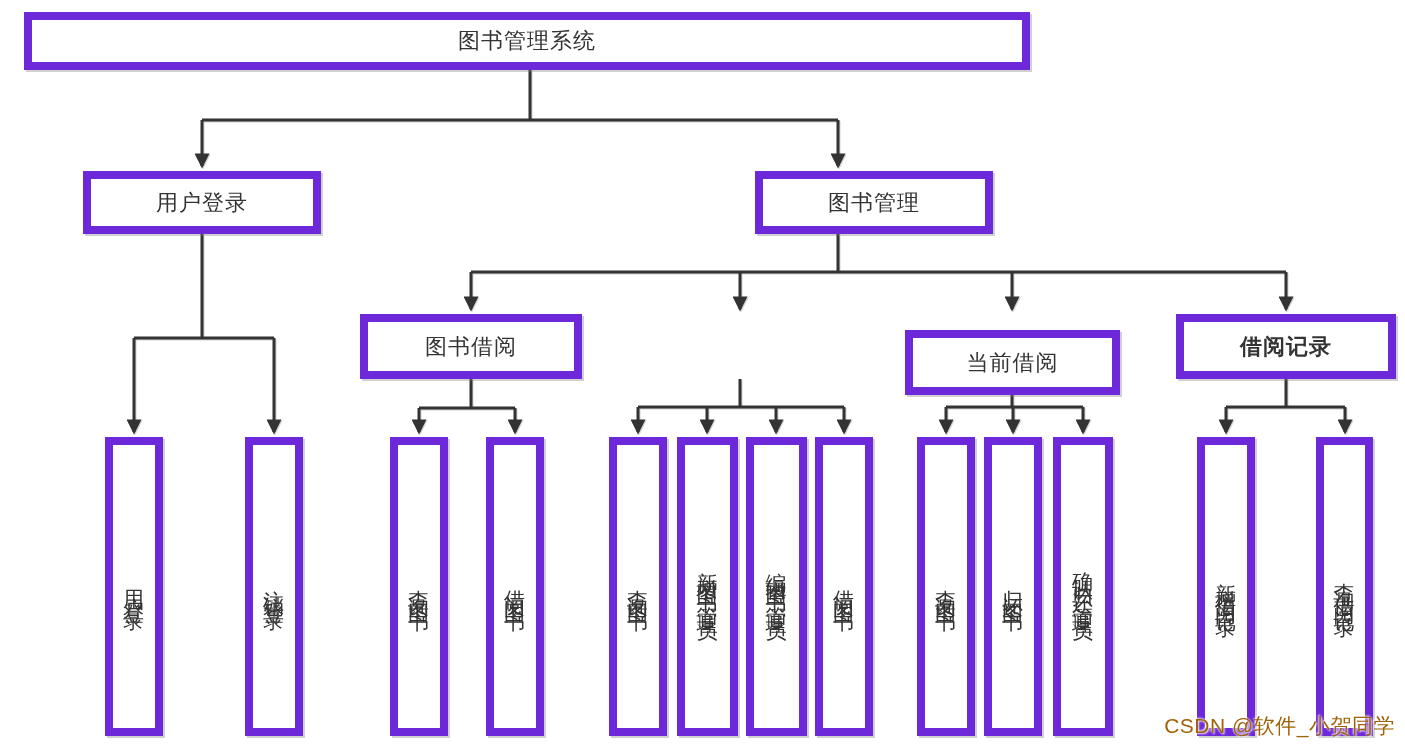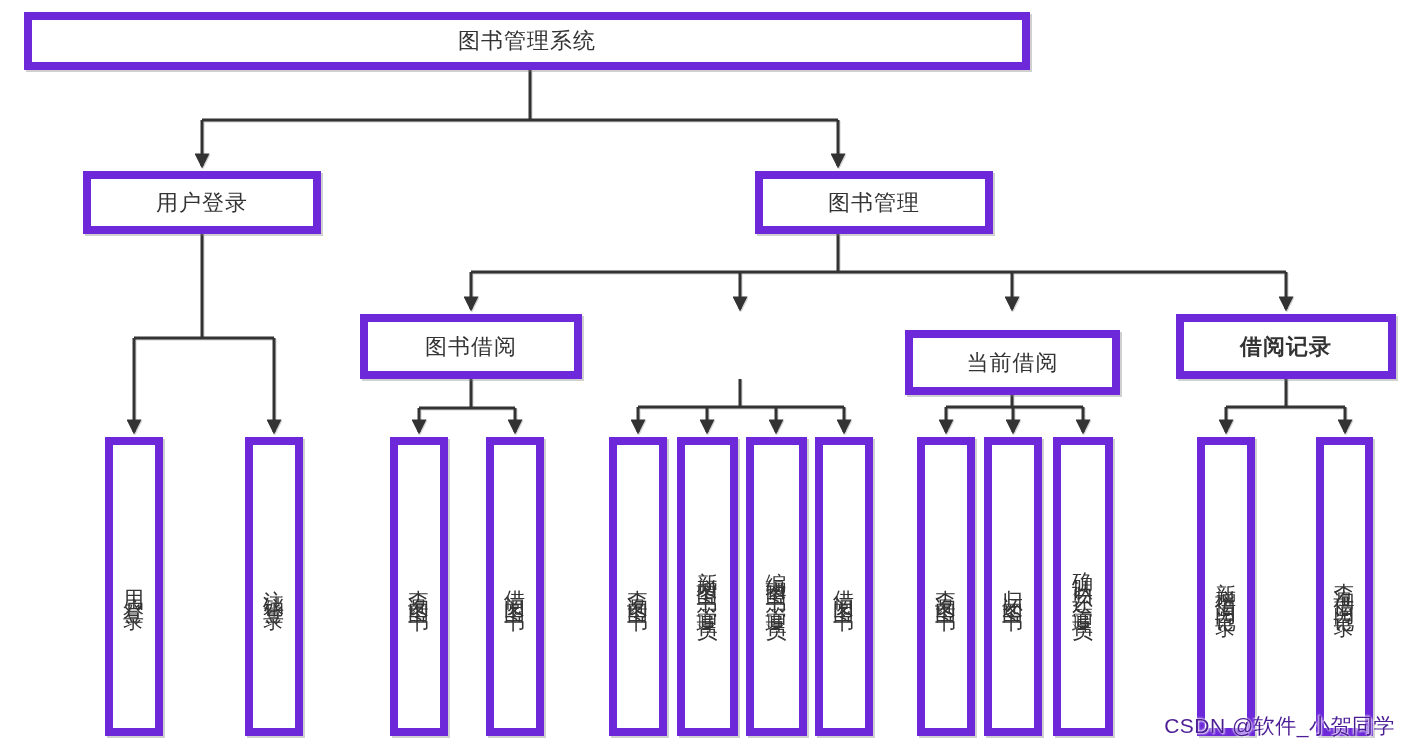--- a/index.html
+++ b/index.html
@@ -44,21 +44,21 @@
   .leaf-bb-add{left:677px;width:61px;}
   .leaf-bb-edit{left:746px;width:61px;}
   .leaf-bb-borrow{left:815px;}
   .leaf-cb-query{left:917px;}
   .leaf-cb-return{left:984px;}
   .leaf-cb-confirm{left:1053px;width:60px;}
   .leaf-br-add{left:1197px;}
   .leaf-br-query{left:1316px;width:57px;}
   .watermark{
     position:absolute;right:10px;bottom:7px;
-    font-size:21px;color:#4c1d95;letter-spacing:0.5px;
+    font-size:21px;color:#a16207;letter-spacing:0.5px;
     text-shadow:1px 1px 2px #ffffff,-1px -1px 2px #ffffff;
     white-space:nowrap;
   }
 </style>
 </head>
 <body>
 
 <div class="canvas">
 
   <svg class="wires" viewBox="0 0 1405 747" xmlns="http://www.w3.org/2000/svg">

